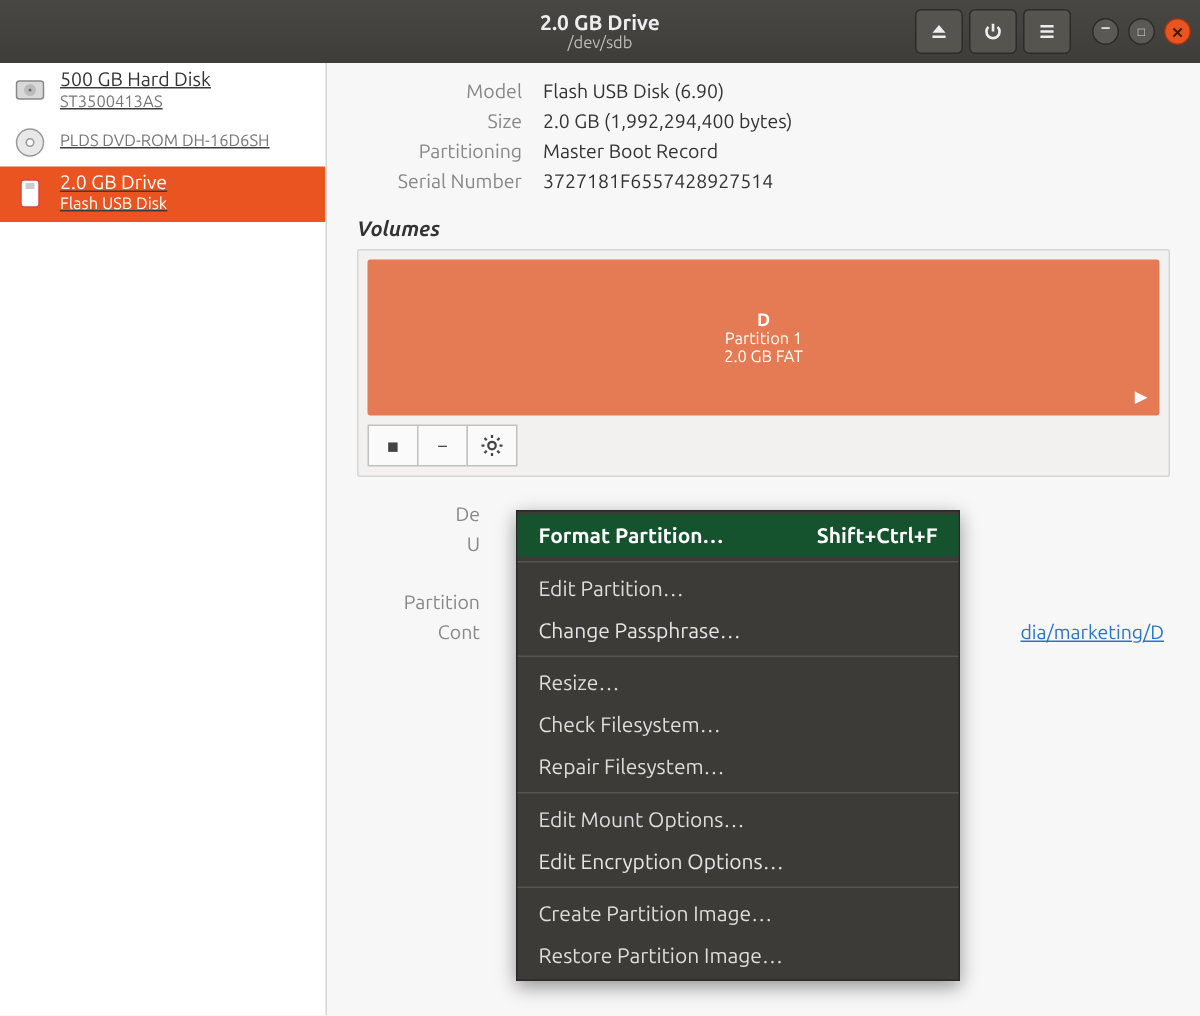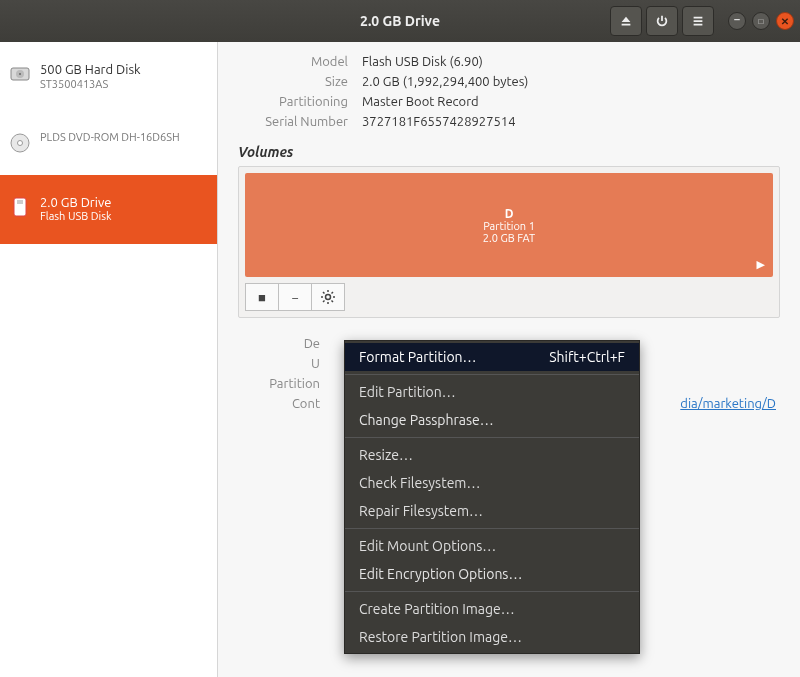--- a/index.html
+++ b/index.html
@@ -77,24 +77,25 @@
     height: calc(677px - 42px);
   }
   .sidebar {
     width: 218px;
     background: #ffffff;
     border-right: 1px solid #d6d6d6;
     overflow-y: auto;
   }
   .drive-item {
     display: flex;
-    align-items: flex-start;
-    padding: 20px 8px;
+    align-items: center;
+    padding: 4px 8px;
     gap: 8px;
     cursor: pointer;
+    text-decoration: underline;
   }
   .drive-item .dicon {
     width: 24px; height: 24px;
     flex-shrink: 0;
     display:flex;align-items:center;justify-content:center;
   }
   .drive-item .dtext { line-height: 1.2; }
   .drive-item .dtitle { font-size: 13px; color:#333;}
   .drive-item .dsub { font-size: 11px; color:#777;}
   .drive-item.selected {
@@ -186,37 +187,38 @@
     color: #ddd;
     padding: 2px 0;
     z-index: 100;
   }
   .ctx-item {
     padding: 6px 14px;
     display:flex;
     justify-content: space-between;
     cursor:pointer;
   }
-  .ctx-item.highlight { background: #0f172a; color:#fff; }
+  .ctx-item.highlight { background: #14532d; color:#fff;font-weight:bold; }
   .ctx-item.disabled { color: #e5e5e5; cursor:default;}
   .ctx-sep { height:1px; background:#555; margin:3px 0;}
   
   .bottom-kv {
     margin-top: 18px;
     display:grid;
     grid-template-columns: 82px 1fr;
     row-gap:6px; column-gap:6px;
   }
 </style>
 </head>
 <body>
 
 <div class="titlebar">
   <div class="center">
     <div class="main-title">2.0 GB Drive</div>
+    <div class="sub-title">/dev/sdb</div>
   </div>
   <div class="right">
     <div class="tb-btn">
       <svg viewBox="0 0 16 16">
           <path d="M3 9 L8 3 L13 9 Z M3 11 H13 V13 H3 Z" fill="#eee"></path>
         </svg>
     </div>
     <div class="tb-btn">
       <svg viewBox="0 0 16 16">
           <path d="M8 2 V8" stroke="#eee" stroke-width="2" fill="none"></path>
@@ -325,21 +327,21 @@
             </svg>
         </div>
       </div>
     </div>
 
     <div class="bottom-kv">
       <div class="partial-label">De</div>
         <div></div>
       <div class="partial-label">U</div>
         <div></div>
-      <div class="partial-label" style="white-space:nowrap;">Partition </div>
+      <div class="partial-label" style="white-space:nowrap;margin-top:19px;">Partition </div>
         <div></div>
       <div class="partial-label">Cont</div>
       <div style="text-align:right;padding-right:4px;"><span class="link">dia/marketing/D</span></div>
     </div>
   </div>
 </div>
 
 <div class="ctx-menu">
   <div class="ctx-item highlight">
     <span>Format Partition…</span>

